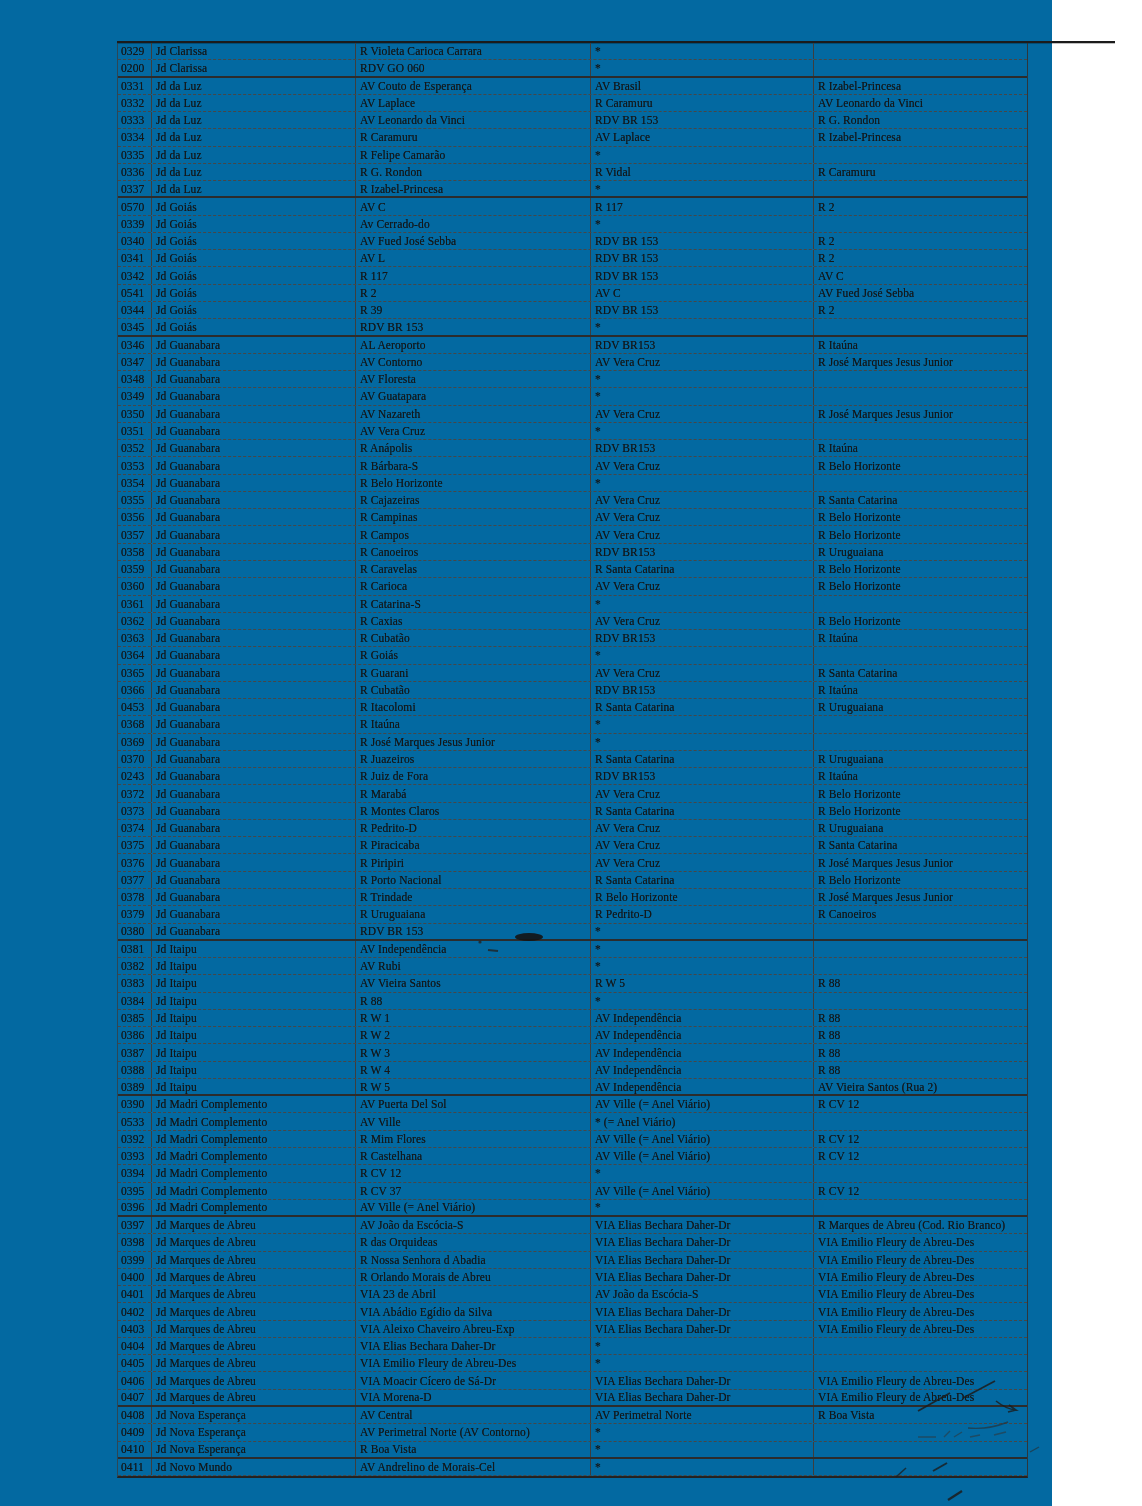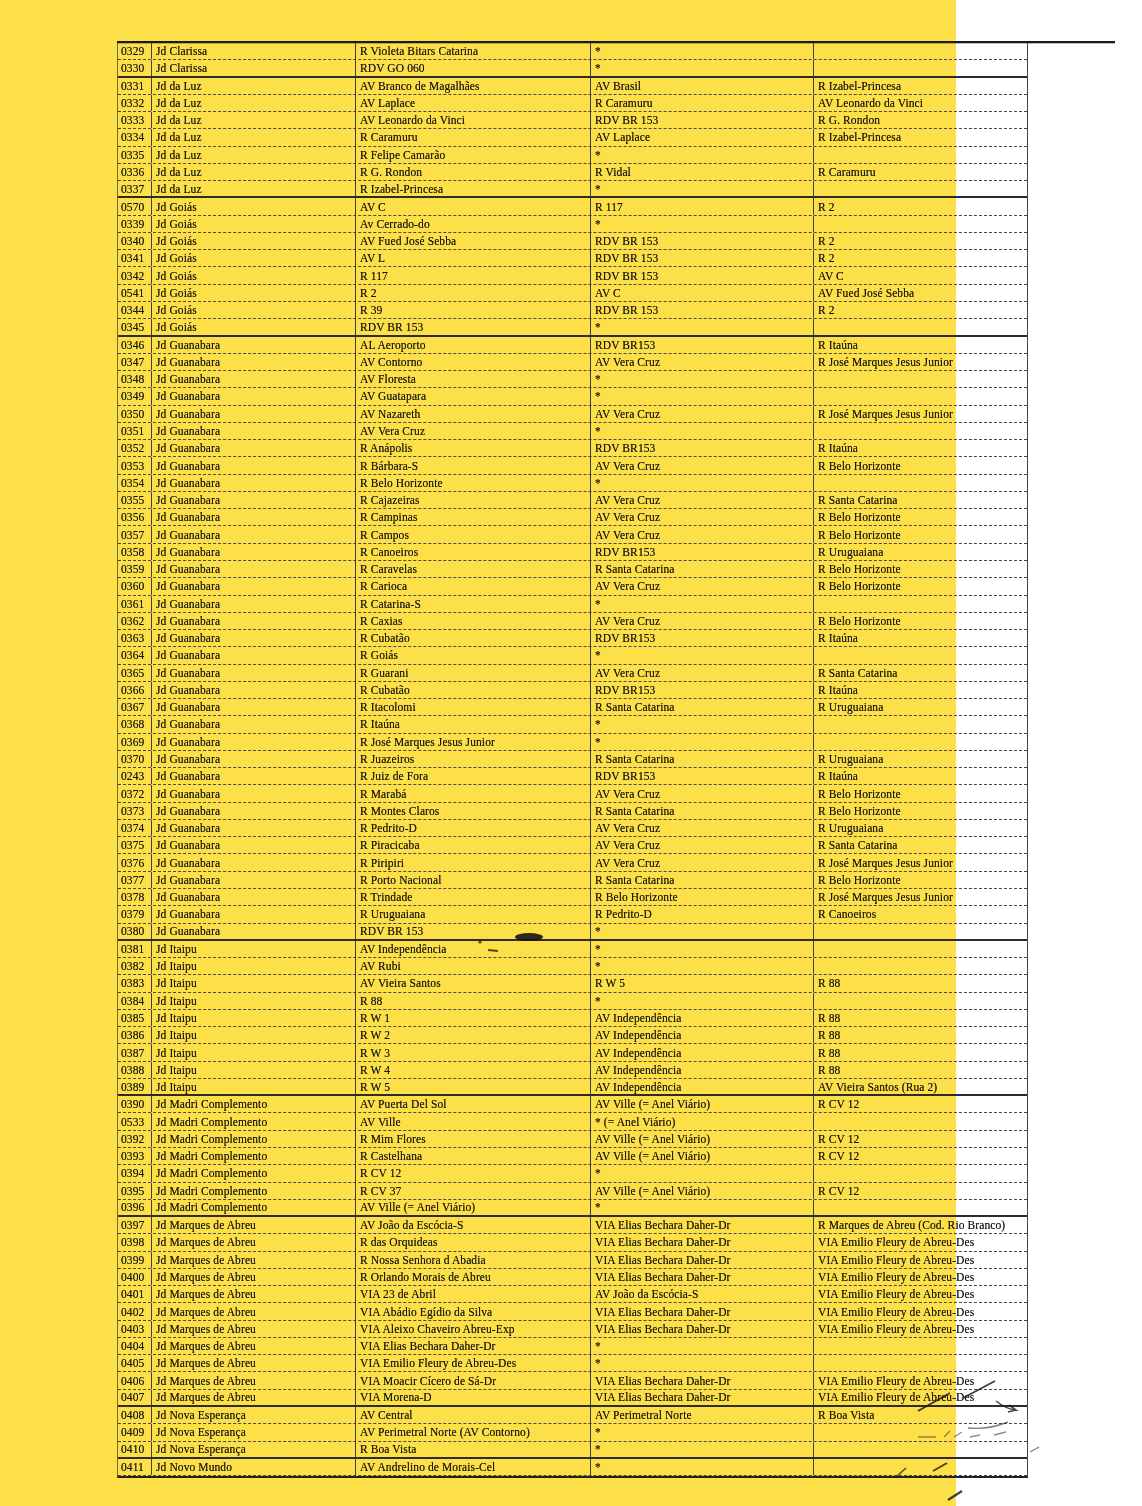--- a/index.html
+++ b/index.html
@@ -4,22 +4,22 @@
 <style>
   html,body{margin:0;padding:0;}
   body{
     width:1142px;height:1506px;
     background:#ffffff;
     font-family:"Liberation Serif","DejaVu Serif",serif;
     overflow:hidden;
   }
   .page{
     position:relative;
-    width:956px;height:1506px;
-    background:#fde047;
+    width:1052px;height:1506px;
+    background:#0369a1;
   }
   
   .top-rule{
     position:absolute;left:117px;top:41px;width:998px;height:2px;
     background:#1b1b1b;
     box-shadow:0 1px 0 rgba(0,0,0,.25);
   }
   .street-table{
     position:absolute;left:117px;top:43px;width:911px;
     border-left:1px solid rgba(60,60,60,.75);
@@ -67,35 +67,35 @@
 
 <div class="page">
 
   <div class="top-rule"></div>
 
   <div class="street-table">
 
   <div class="row">
         <div class="cell c0">0329</div>
         <div class="cell c1">Jd Clarissa</div>
-        <div class="cell c2">R Violeta Bitars Catarina</div>
-        <div class="cell c3">*</div>
-        <div class="cell c4"></div>
-      </div>
-      <div class="row group-end">
-        <div class="cell c0">0330</div>
+        <div class="cell c2">R Violeta Carioca Carrara</div>
+        <div class="cell c3">*</div>
+        <div class="cell c4"></div>
+      </div>
+      <div class="row group-end">
+        <div class="cell c0">0200</div>
         <div class="cell c1">Jd Clarissa</div>
         <div class="cell c2">RDV GO 060</div>
         <div class="cell c3">*</div>
         <div class="cell c4"></div>
       </div>
       <div class="row">
         <div class="cell c0">0331</div>
         <div class="cell c1">Jd da Luz</div>
-        <div class="cell c2">AV Branco de Magalhães</div>
+        <div class="cell c2">AV Couto de Esperança</div>
         <div class="cell c3">AV Brasil</div>
         <div class="cell c4">R Izabel-Princesa</div>
       </div>
       <div class="row">
         <div class="cell c0">0332</div>
         <div class="cell c1">Jd da Luz</div>
         <div class="cell c2">AV Laplace</div>
         <div class="cell c3">R Caramuru</div>
         <div class="cell c4">AV Leonardo da Vinci</div>
       </div>
@@ -331,21 +331,21 @@
         <div class="cell c4">R Santa Catarina</div>
       </div>
       <div class="row">
         <div class="cell c0">0366</div>
         <div class="cell c1">Jd Guanabara</div>
         <div class="cell c2">R Cubatão</div>
         <div class="cell c3">RDV BR153</div>
         <div class="cell c4">R Itaúna</div>
       </div>
       <div class="row">
-        <div class="cell c0">0367</div>
+        <div class="cell c0">0453</div>
         <div class="cell c1">Jd Guanabara</div>
         <div class="cell c2">R Itacolomi</div>
         <div class="cell c3">R Santa Catarina</div>
         <div class="cell c4">R Uruguaiana</div>
       </div>
       <div class="row">
         <div class="cell c0">0368</div>
         <div class="cell c1">Jd Guanabara</div>
         <div class="cell c2">R Itaúna</div>
         <div class="cell c3">*</div>

